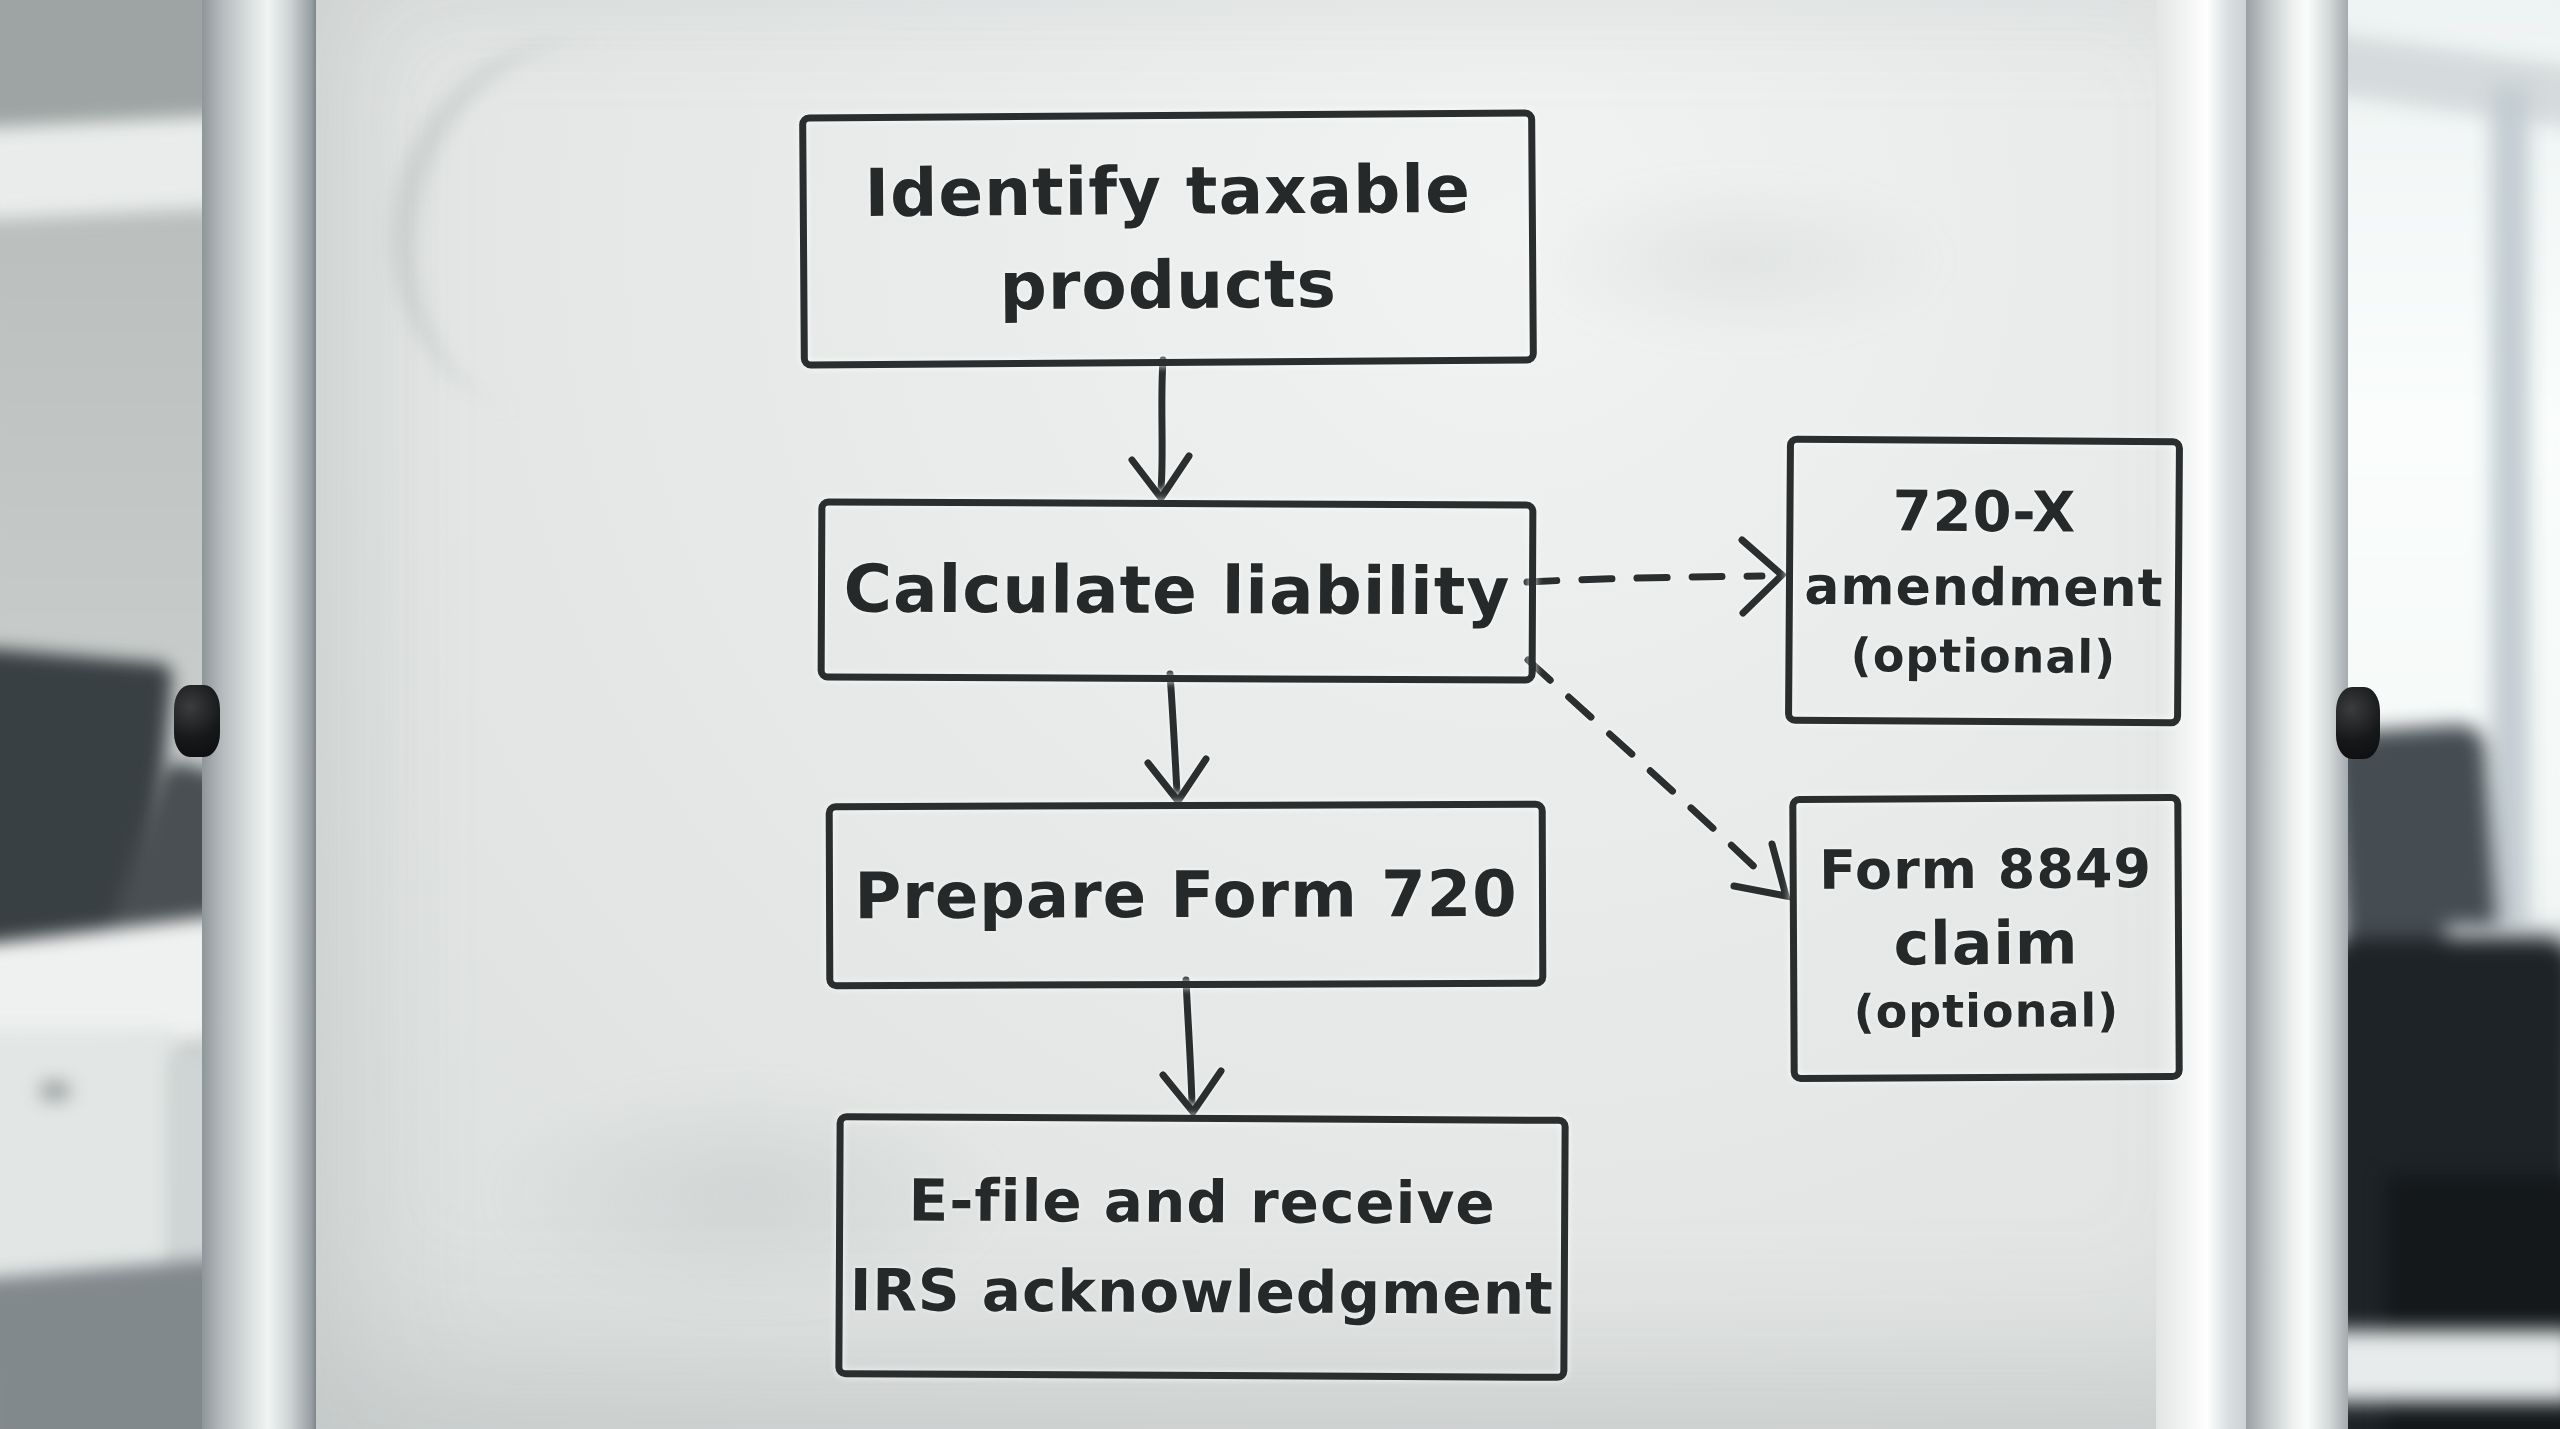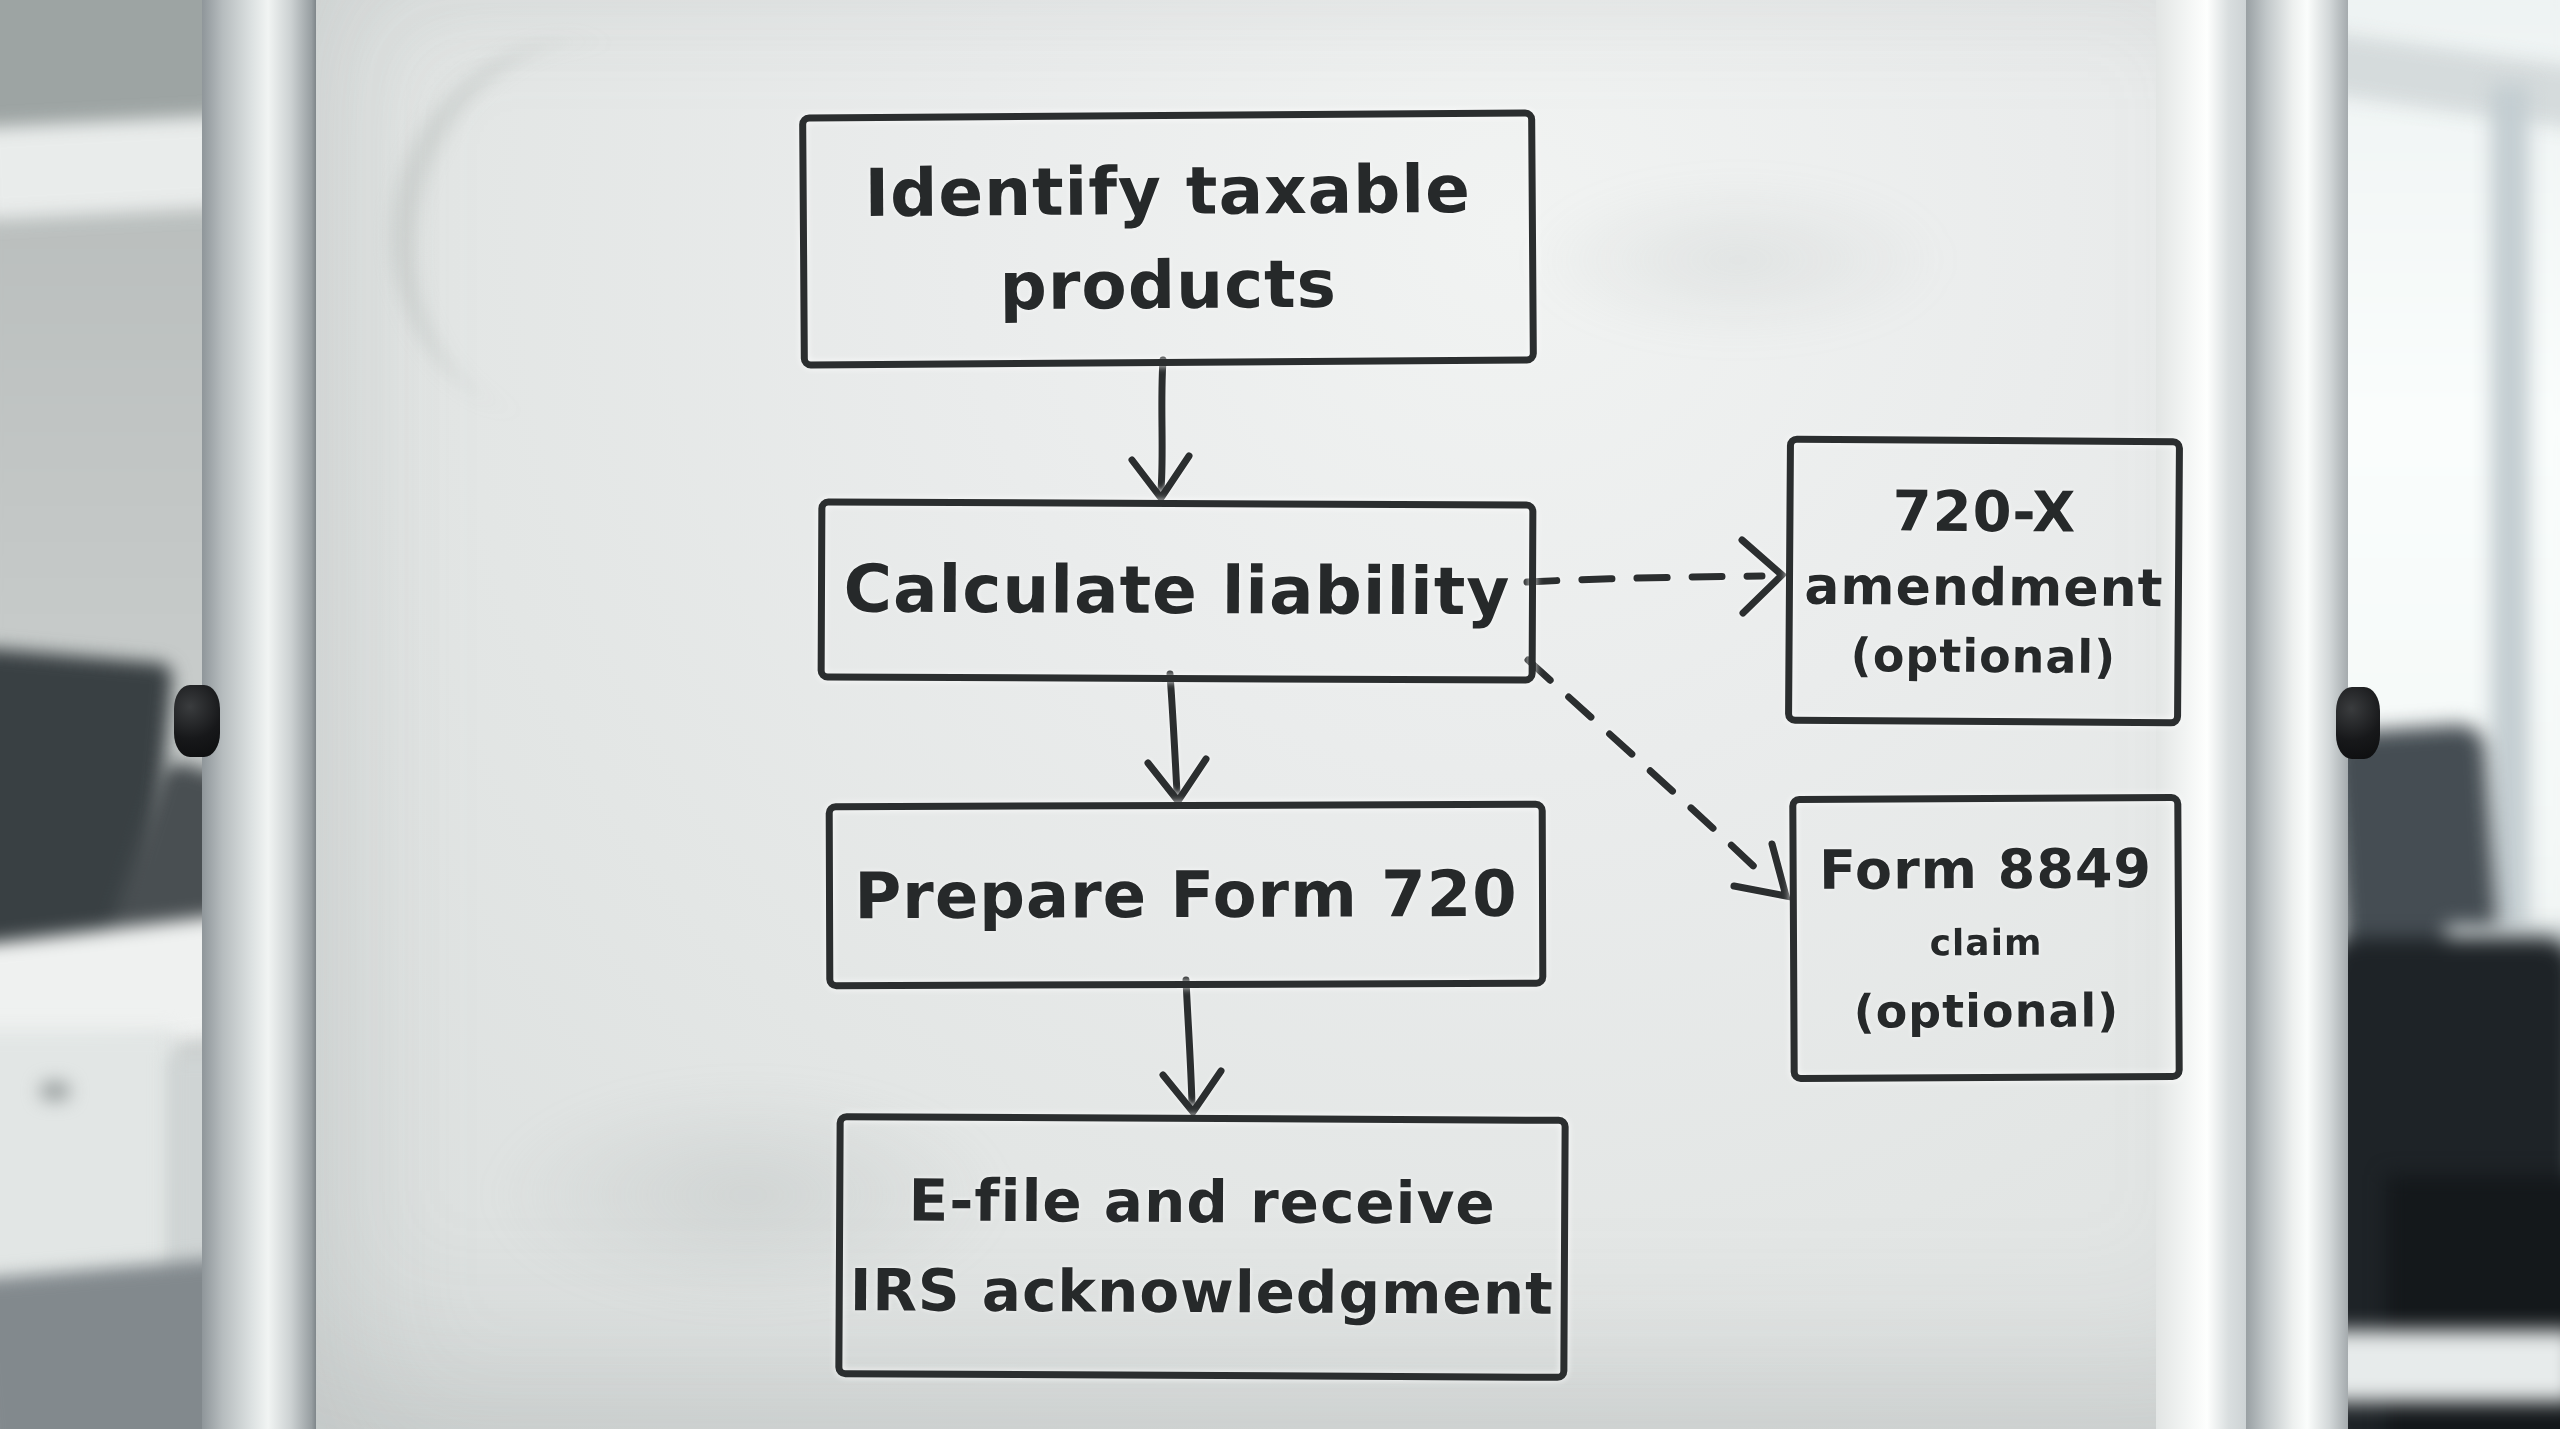--- a/index.html
+++ b/index.html
@@ -72,21 +72,21 @@
   .n1{left:800px;top:112px;width:722px;height:240px;transform:rotate(-0.4deg);font-size:66px;line-height:94px;}
   .n2{left:818px;top:500px;width:704px;height:168px;transform:rotate(0.25deg);font-size:66px;line-height:90px;}
   .n3{left:826px;top:802px;width:706px;height:172px;transform:rotate(-0.2deg);font-size:64px;line-height:90px;}
   .n4{left:836px;top:1115px;width:718px;height:250px;transform:rotate(0.3deg);font-size:58px;line-height:90px;}
   .n5{left:1786px;top:437px;width:382px;height:274px;transform:rotate(0.4deg);}
   .n6{left:1790px;top:795px;width:378px;height:272px;transform:rotate(-0.3deg);}
   .n5 .t1{font-size:56px;line-height:78px;}
   .n5 .t2{font-size:52px;line-height:72px;}
   .n5 .t3{font-size:46px;line-height:66px;}
   .n6 .t1{font-size:54px;line-height:76px;}
-  .n6 .t2{font-size:36px;line-height:70px;}
+  .n6 .t2{font-size:60px;line-height:70px;}
   .n6 .t3{font-size:46px;line-height:66px;}
 
   svg.links{position:absolute;left:0;top:0;width:2560px;height:1429px;pointer-events:none;}
   svg.links path{stroke:#2b2e2f;stroke-width:7;fill:none;stroke-linecap:round;
     filter:drop-shadow(0 0 2px rgba(255,255,255,.8));}
   svg.links path.dash{stroke-dasharray:30 25;}
 </style>
 </head>
 <body>
 

